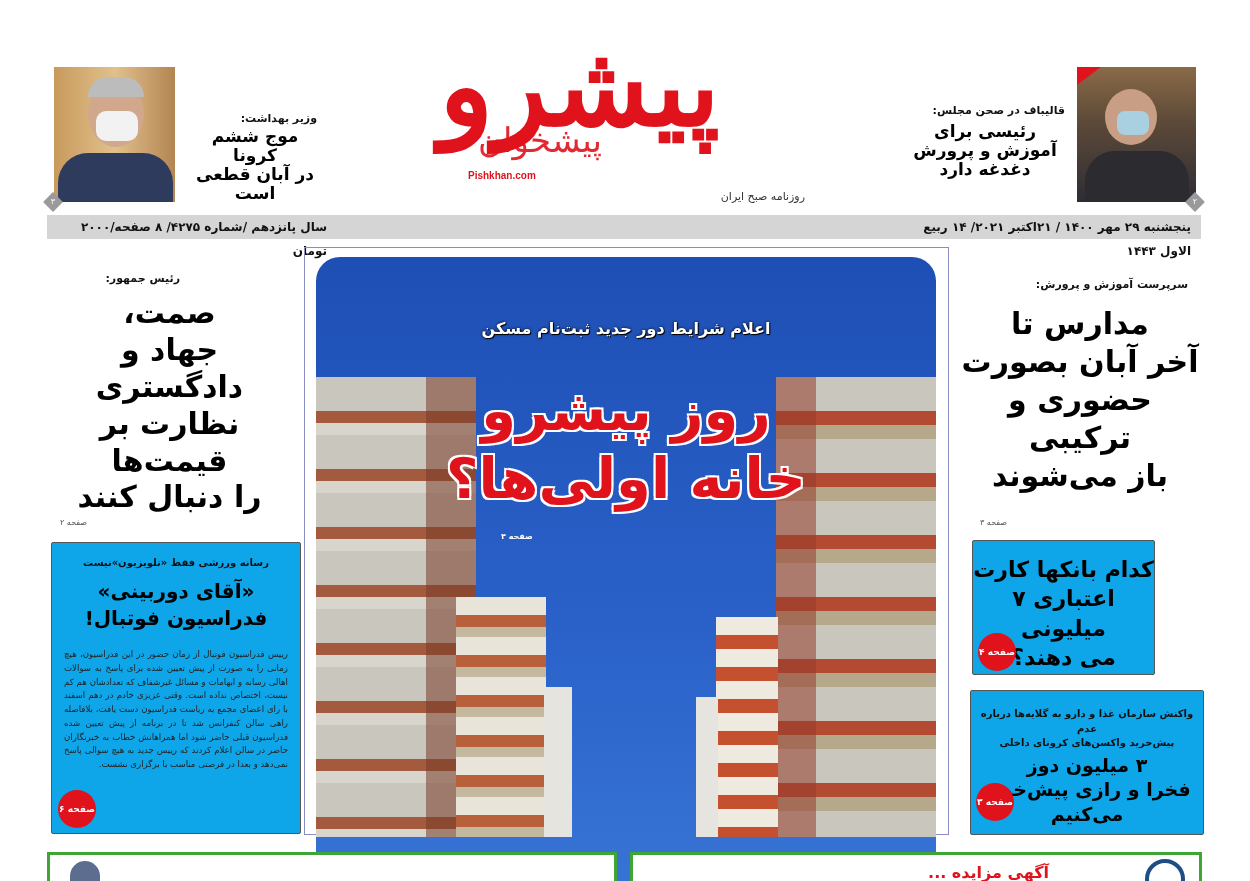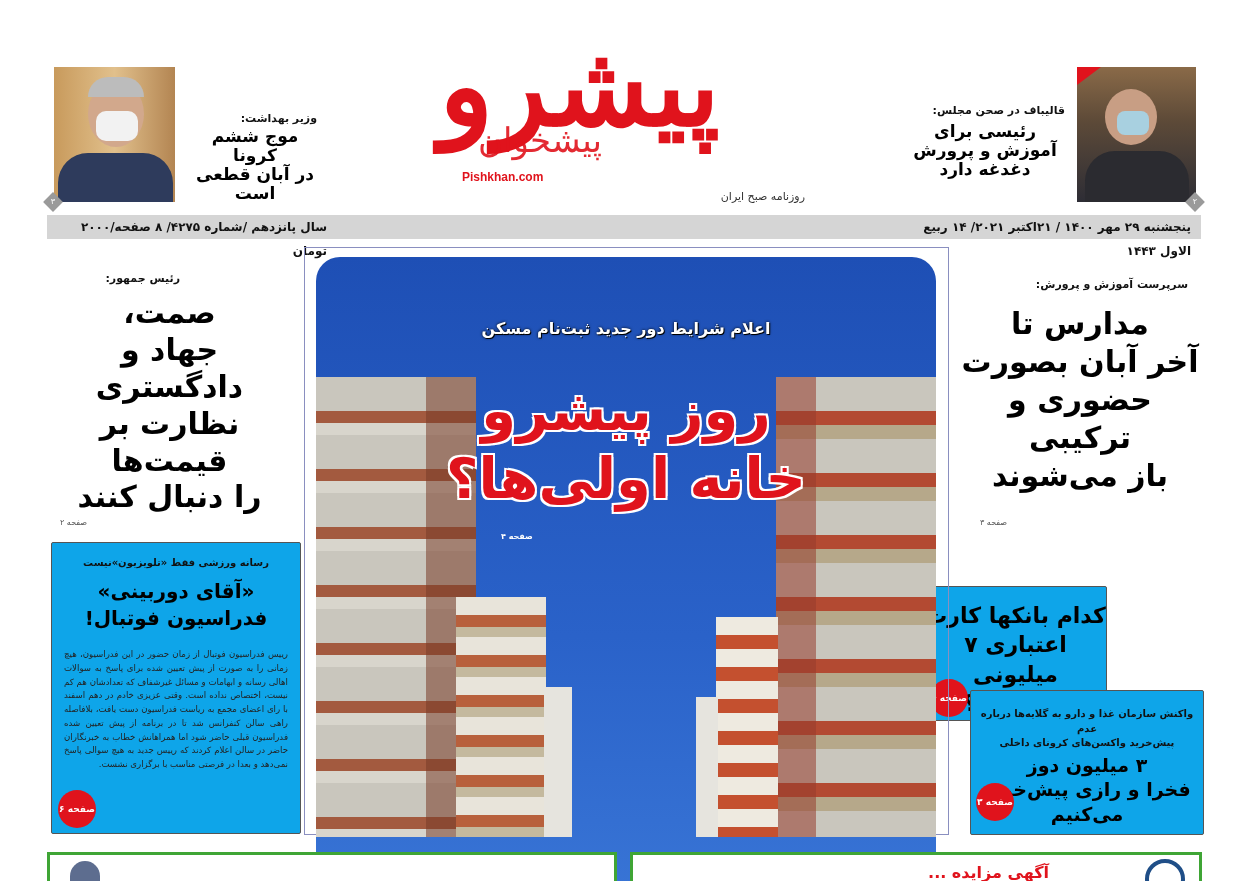--- a/index.html
+++ b/index.html
@@ -16,21 +16,21 @@
   .badge { position: absolute; width: 38px; height: 38px; border-radius: 50%; background: #e0131c; color: #fff; font-size: 9px; font-weight: bold; text-align: center; line-height: 38px; }
   .page-ref { position: absolute; font-size: 8px; color: #555; }
   .green-box { position: absolute; top: 852px; height: 40px; border: 3px solid #3fa535; background: #fff; }
 </style>
 </head>
 <body>
 
 <div class="abs" style="left:460px; top:10px; width:350px; height:205px;">
   <div class="abs" style="right:90px; top:20px; font-size:112px; font-weight:bold; color:#e0131c; font-family:'DejaVu Serif', serif; line-height:1;">پیشرو</div>
   <div class="abs" style="left:18px; top:110px; font-size:34px; color:#e0131c; opacity:0.9; font-family:'DejaVu Serif', serif;">پیشخوان</div>
-  <div class="abs" style="left:2px; top:160px; font-size:12px; font-weight:bold; color:#e0131c; direction:ltr; font-family:'Liberation Sans', sans-serif;">Pishkhan.com</div>
+  <div class="abs" style="left:8px; top:160px; font-size:10px; font-weight:bold; color:#e0131c; direction:ltr; font-family:'Liberation Sans', sans-serif;">Pishkhan.com</div>
   <div class="abs" style="right:5px; top:180px; font-size:11px; color:#333;">روزنامه صبح ایران</div>
 </div>
 
 <div class="photo" style="left:1077px; top:67px; width:119px; height:135px;">
   <div class="bg" style="background:linear-gradient(180deg,#8a6a48 0%,#5d4a38 40%,#2d2d35 100%);"></div>
   <div class="abs" style="left:0; top:0; width:0; height:0; border-left:24px solid #e0131c; border-bottom:18px solid transparent;"></div>
   <div class="abs" style="left:28px; top:22px; width:52px; height:56px; border-radius:50%; background:#c89e84;"></div>
   <div class="abs" style="left:40px; top:44px; width:32px; height:24px; border-radius:8px; background:#a8d0e0;"></div>
   <div class="abs" style="left:8px; top:84px; width:104px; height:55px; border-radius:30px 30px 0 0; background:#2b2b30;"></div>
 </div>
@@ -67,21 +67,21 @@
 
 <div class="abs" style="right:62px; top:278px; font-size:11px; font-weight:bold; color:#111;">سرپرست آموزش و پرورش:</div>
 <div class="abs headline" style="left:955px; top:305px; width:250px; font-size:30px; line-height:1.27;">
   <div>مدارس تا</div>
   <div>آخر آبان بصورت</div>
   <div>حضوری و ترکیبی</div>
   <div>باز می‌شوند</div>
 </div>
 <div class="page-ref" style="left:980px; top:518px;">صفحه ۳</div>
 
-<div class="box" style="left:924px; top:540px; width:183px; height:135px;margin-top:46px;">
+<div class="box" style="left:972px; top:540px; width:183px; height:135px;">
   <div class="headline" style="margin-top:14px; font-size:22px; line-height:1.33;">
     <div>کدام بانکها کارت</div>
     <div>اعتباری ۷ میلیونی</div>
     <div>می دهند؟</div>
   </div>
   <div class="badge" style="left:5px; top:92px;">صفحه ۴</div>
 </div>
 
 <div class="box" style="left:970px; top:690px; width:234px; height:145px;">
   <div class="c" style="margin-top:16px; font-size:10px; font-weight:bold; color:#111; line-height:1.45;">

